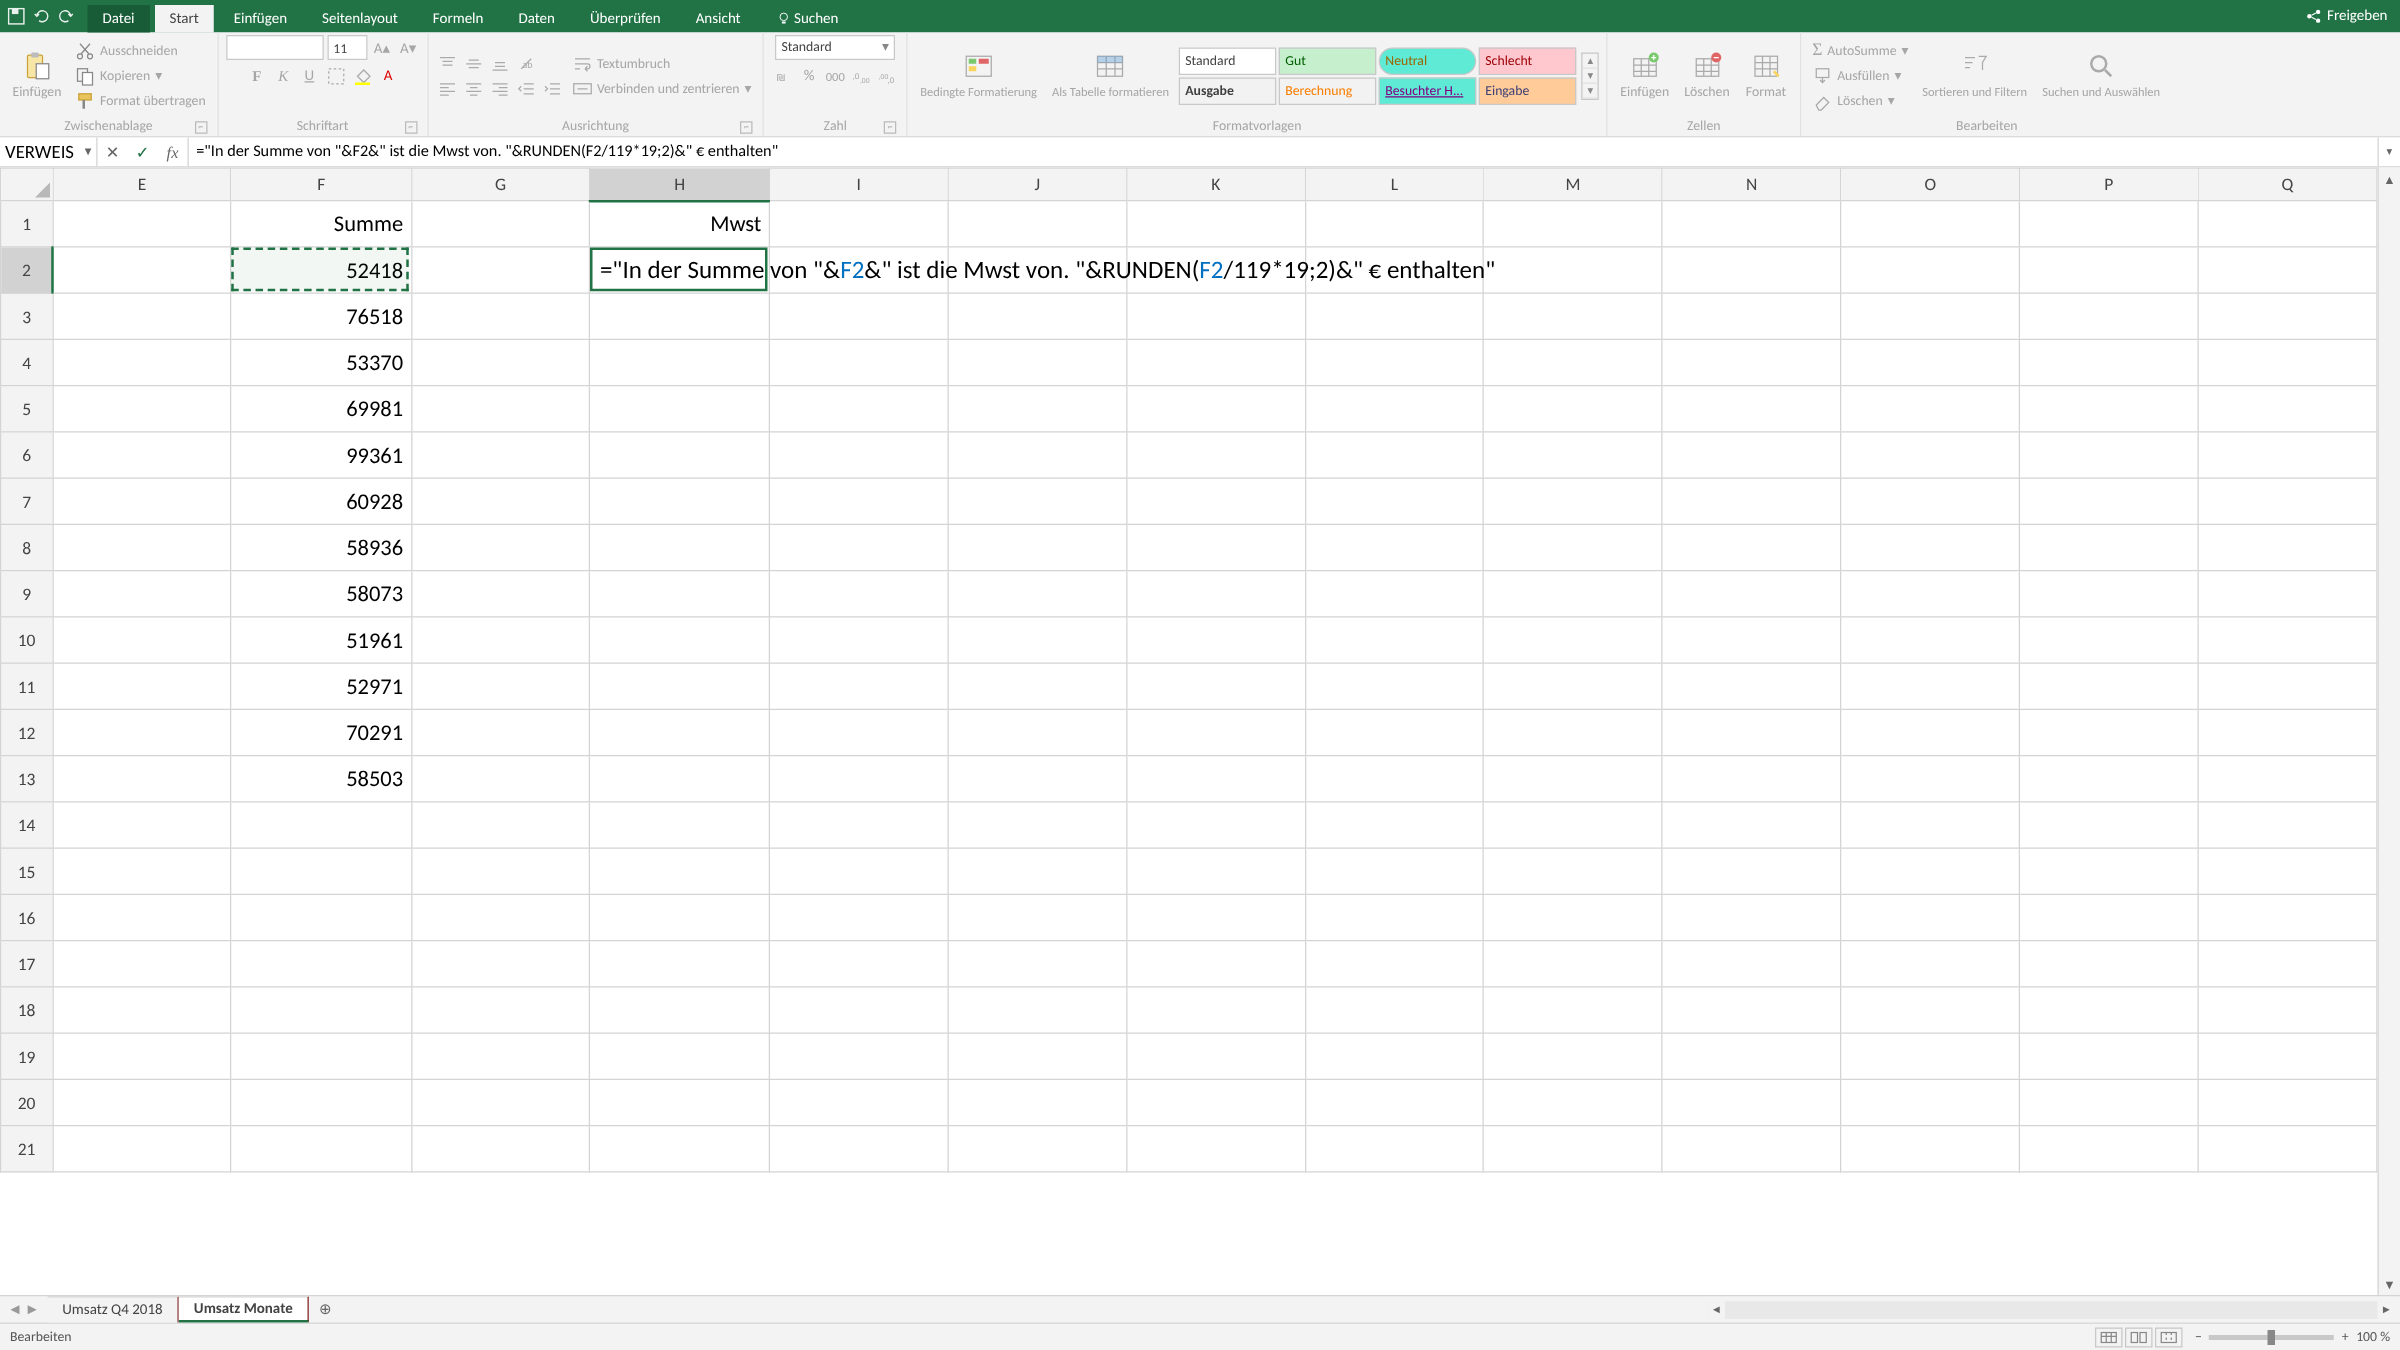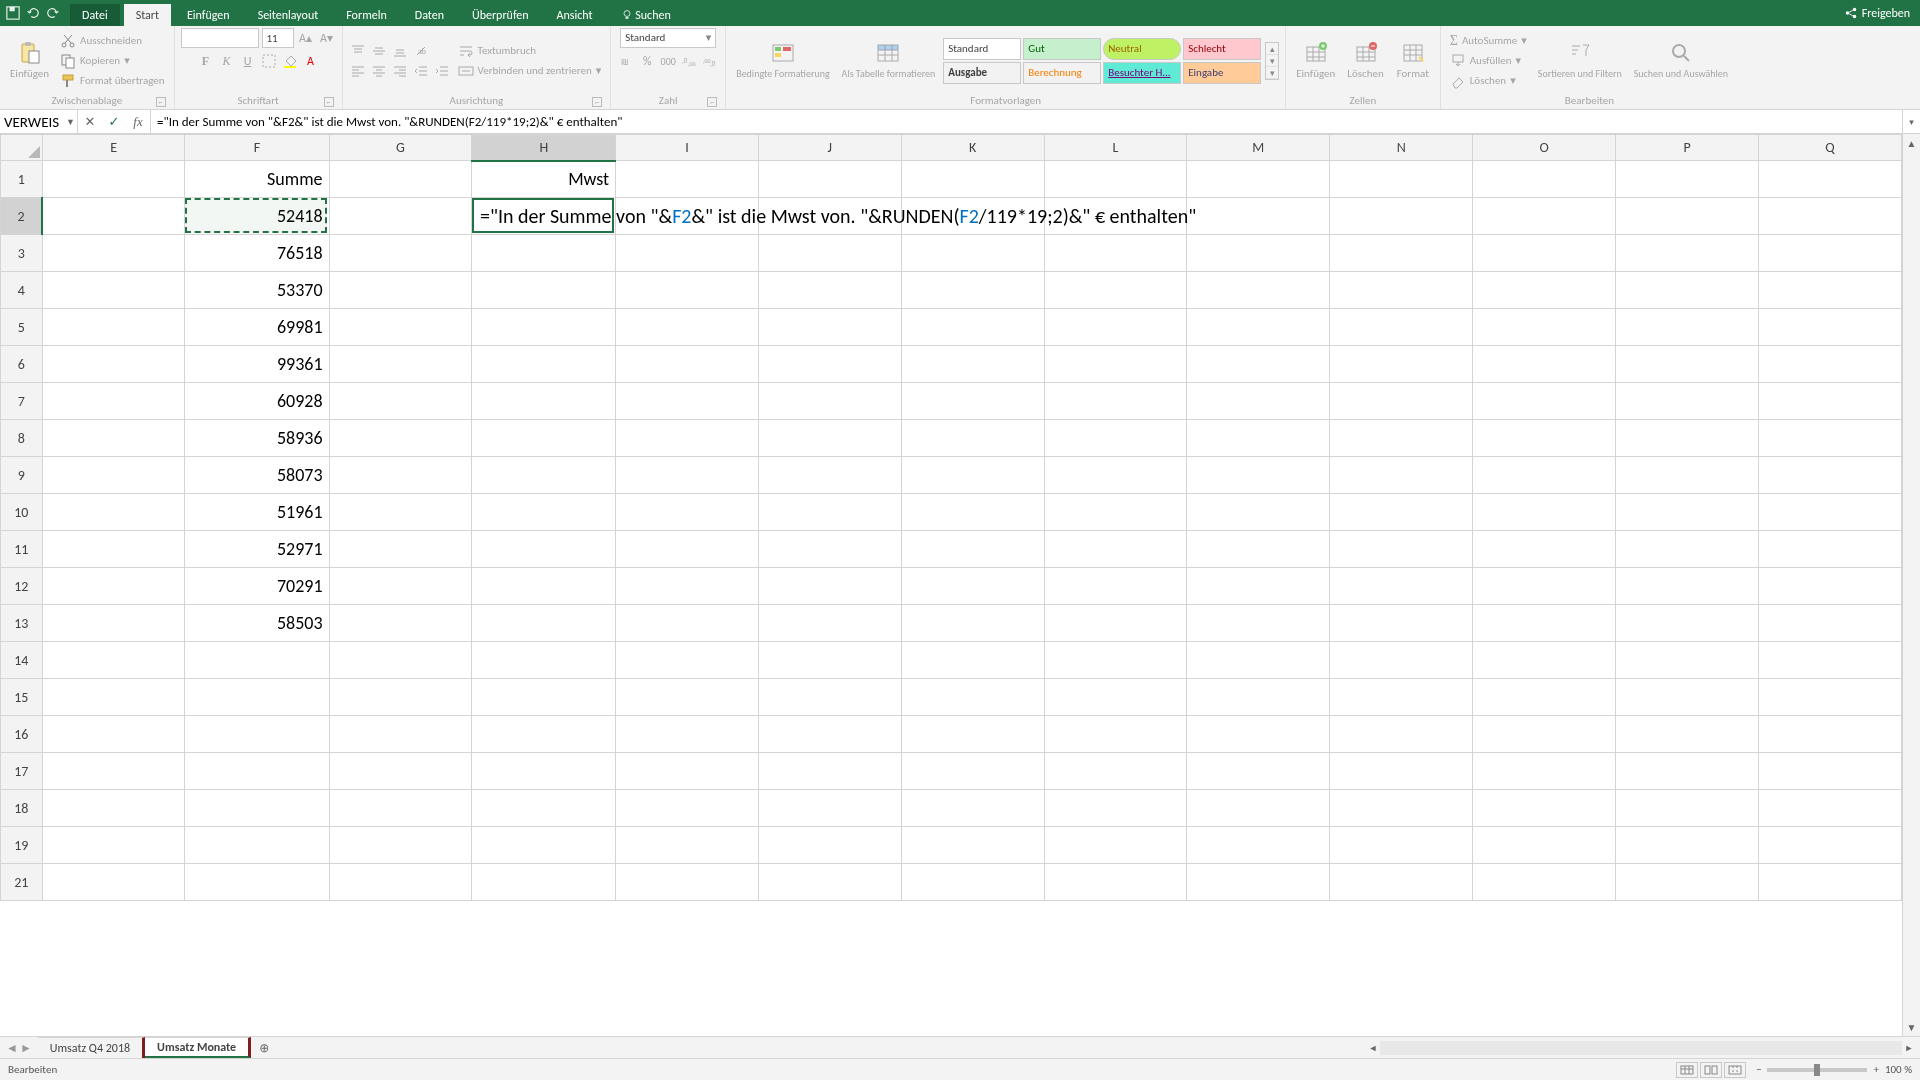--- a/index.html
+++ b/index.html
@@ -35,21 +35,21 @@
 .fontname { width: 78px; height: 20px; border: 1px solid #c8c8c8; background: #fff; font-size: 11px; padding: 0 4px; color: #888; }
 .fontsize { width: 32px; height: 20px; border: 1px solid #c8c8c8; background: #fff; font-size: 11px; padding: 0 4px; text-align: left; color: #444; }
 
 .mini { width: 18px; height: 18px; display: flex; align-items: center; justify-content: center; font-size: 12px; }
 .mini svg { width: 14px; height: 14px; }
 
 .styles-gallery { display: grid; grid-template-columns: repeat(4, 78px); grid-auto-rows: 22px; gap: 2px; }
 .styles-gallery .cell { border: 1px solid #c8c8c8; background: #fff; font-size: 11px; display: flex; align-items: center; padding: 0 4px; }
 .styles-gallery .cell.standard { background: #fff; color: #444; }
 .styles-gallery .cell.gut { background: #c6efce; color: #006100; }
-.styles-gallery .cell.neutral { background: #bef264; color: #9c6500; border-radius: 11px; }
+.styles-gallery .cell.neutral { background: #5eead4; color: #9c6500; border-radius: 11px; }
 .styles-gallery .cell.schlecht { background: #ffc7ce; color: #9c0006; }
 .styles-gallery .cell.ausgabe { background: #f2f2f2; color: #3f3f3f; font-weight: bold; }
 .styles-gallery .cell.berechnung { background: #f2f2f2; color: #fa7d00; }
 .styles-gallery .cell.besucht { background: #5eead4; color: #800080; text-decoration: underline; }
 .styles-gallery .cell.eingabe { background: #ffcc99; color: #3f3f76; }
 .styles-scroll { width: 14px; display: flex; flex-direction: column; border: 1px solid #c8c8c8; }
 .styles-scroll div { flex: 1; display: flex; align-items: center; justify-content: center; font-size: 9px; color: #888; border-bottom: 1px solid #e1e1e1; }
 
 
 .fbar { height: 24px; border-bottom: 1px solid #d4d4d4; display: flex; align-items: stretch; font-size: 12px; background: #fff; }
@@ -91,21 +91,21 @@
 .formula-text .ref { color: #0070c0; }
 
 .vscroll { width: 18px; background: #f3f3f3; border-left: 1px solid #d4d4d4; position: relative; }
 .vscroll .up, .vscroll .down { position: absolute; left: 0; right: 0; height: 18px; display: flex; align-items: center; justify-content: center; font-size: 10px; color: #666; }
 .vscroll .up { top: 0; } .vscroll .down { bottom: 0; }
 
 
 .sheettabs { height: 22px; background: #f3f3f3; border-top: 1px solid #d4d4d4; display: flex; align-items: stretch; font-size: 12px; }
 .sheettabs .nav { display: flex; align-items: center; gap: 2px; padding: 0 6px; color: #999; }
 .sheettabs .tabs { display: flex; align-items: stretch; }
-.sheettabs .tab { padding: 2px 12px; border-right: 3px solid #7f1d1d; border-top: 1px solid #d4d4d4; background: #f3f3f3; display: flex; align-items: center; color: #444; }
+.sheettabs .tab { padding: 2px 12px; border-right: 1px solid #7f1d1d; border-top: 1px solid #d4d4d4; background: #f3f3f3; display: flex; align-items: center; color: #444; }
 .sheettabs .tab.active { background: #fff; border-bottom: 2px solid #217346; font-weight: 600; }
 .sheettabs .add { width: 26px; display: flex; align-items: center; justify-content: center; color: #666; }
 .sheettabs .hscrollwrap { flex: 1; display: flex; align-items: center; justify-content: flex-end; padding: 0 4px; }
 .sheettabs .hscroll { width: 550px; height: 14px; background: #e8e8e8; position: relative; }
 .sheettabs .hscroll .l, .sheettabs .hscroll .r { position: absolute; top: 0; bottom: 0; width: 14px; display: flex; align-items: center; justify-content: center; font-size: 9px; color: #666; background: #f3f3f3; }
 .sheettabs .hscroll .l { left: 0; } .sheettabs .hscroll .r { right: 0; }
 
 
 .statusbar { height: 22px; background: #f3f3f3; border-top: 1px solid #d4d4d4; display: flex; align-items: center; font-size: 11px; color: #555; padding: 0 8px; }
 .statusbar .spacer { flex: 1; }
@@ -787,20 +787,36 @@
             <td></td>
             <td></td>
             <td></td>
             <td></td>
             <td></td>
             <td></td>
             <td></td>
             <td></td>
           </tr>
           <tr>
+            <th>20</th>
+            <td></td>
+            <td></td>
+            <td></td>
+            <td></td>
+            <td></td>
+            <td></td>
+            <td></td>
+            <td></td>
+            <td></td>
+            <td></td>
+            <td></td>
+            <td></td>
+            <td></td>
+          </tr>
+          <tr>
             <th>21</th>
             <td></td>
             <td></td>
             <td></td>
             <td></td>
             <td></td>
             <td></td>
             <td></td>
             <td></td>
             <td></td>

